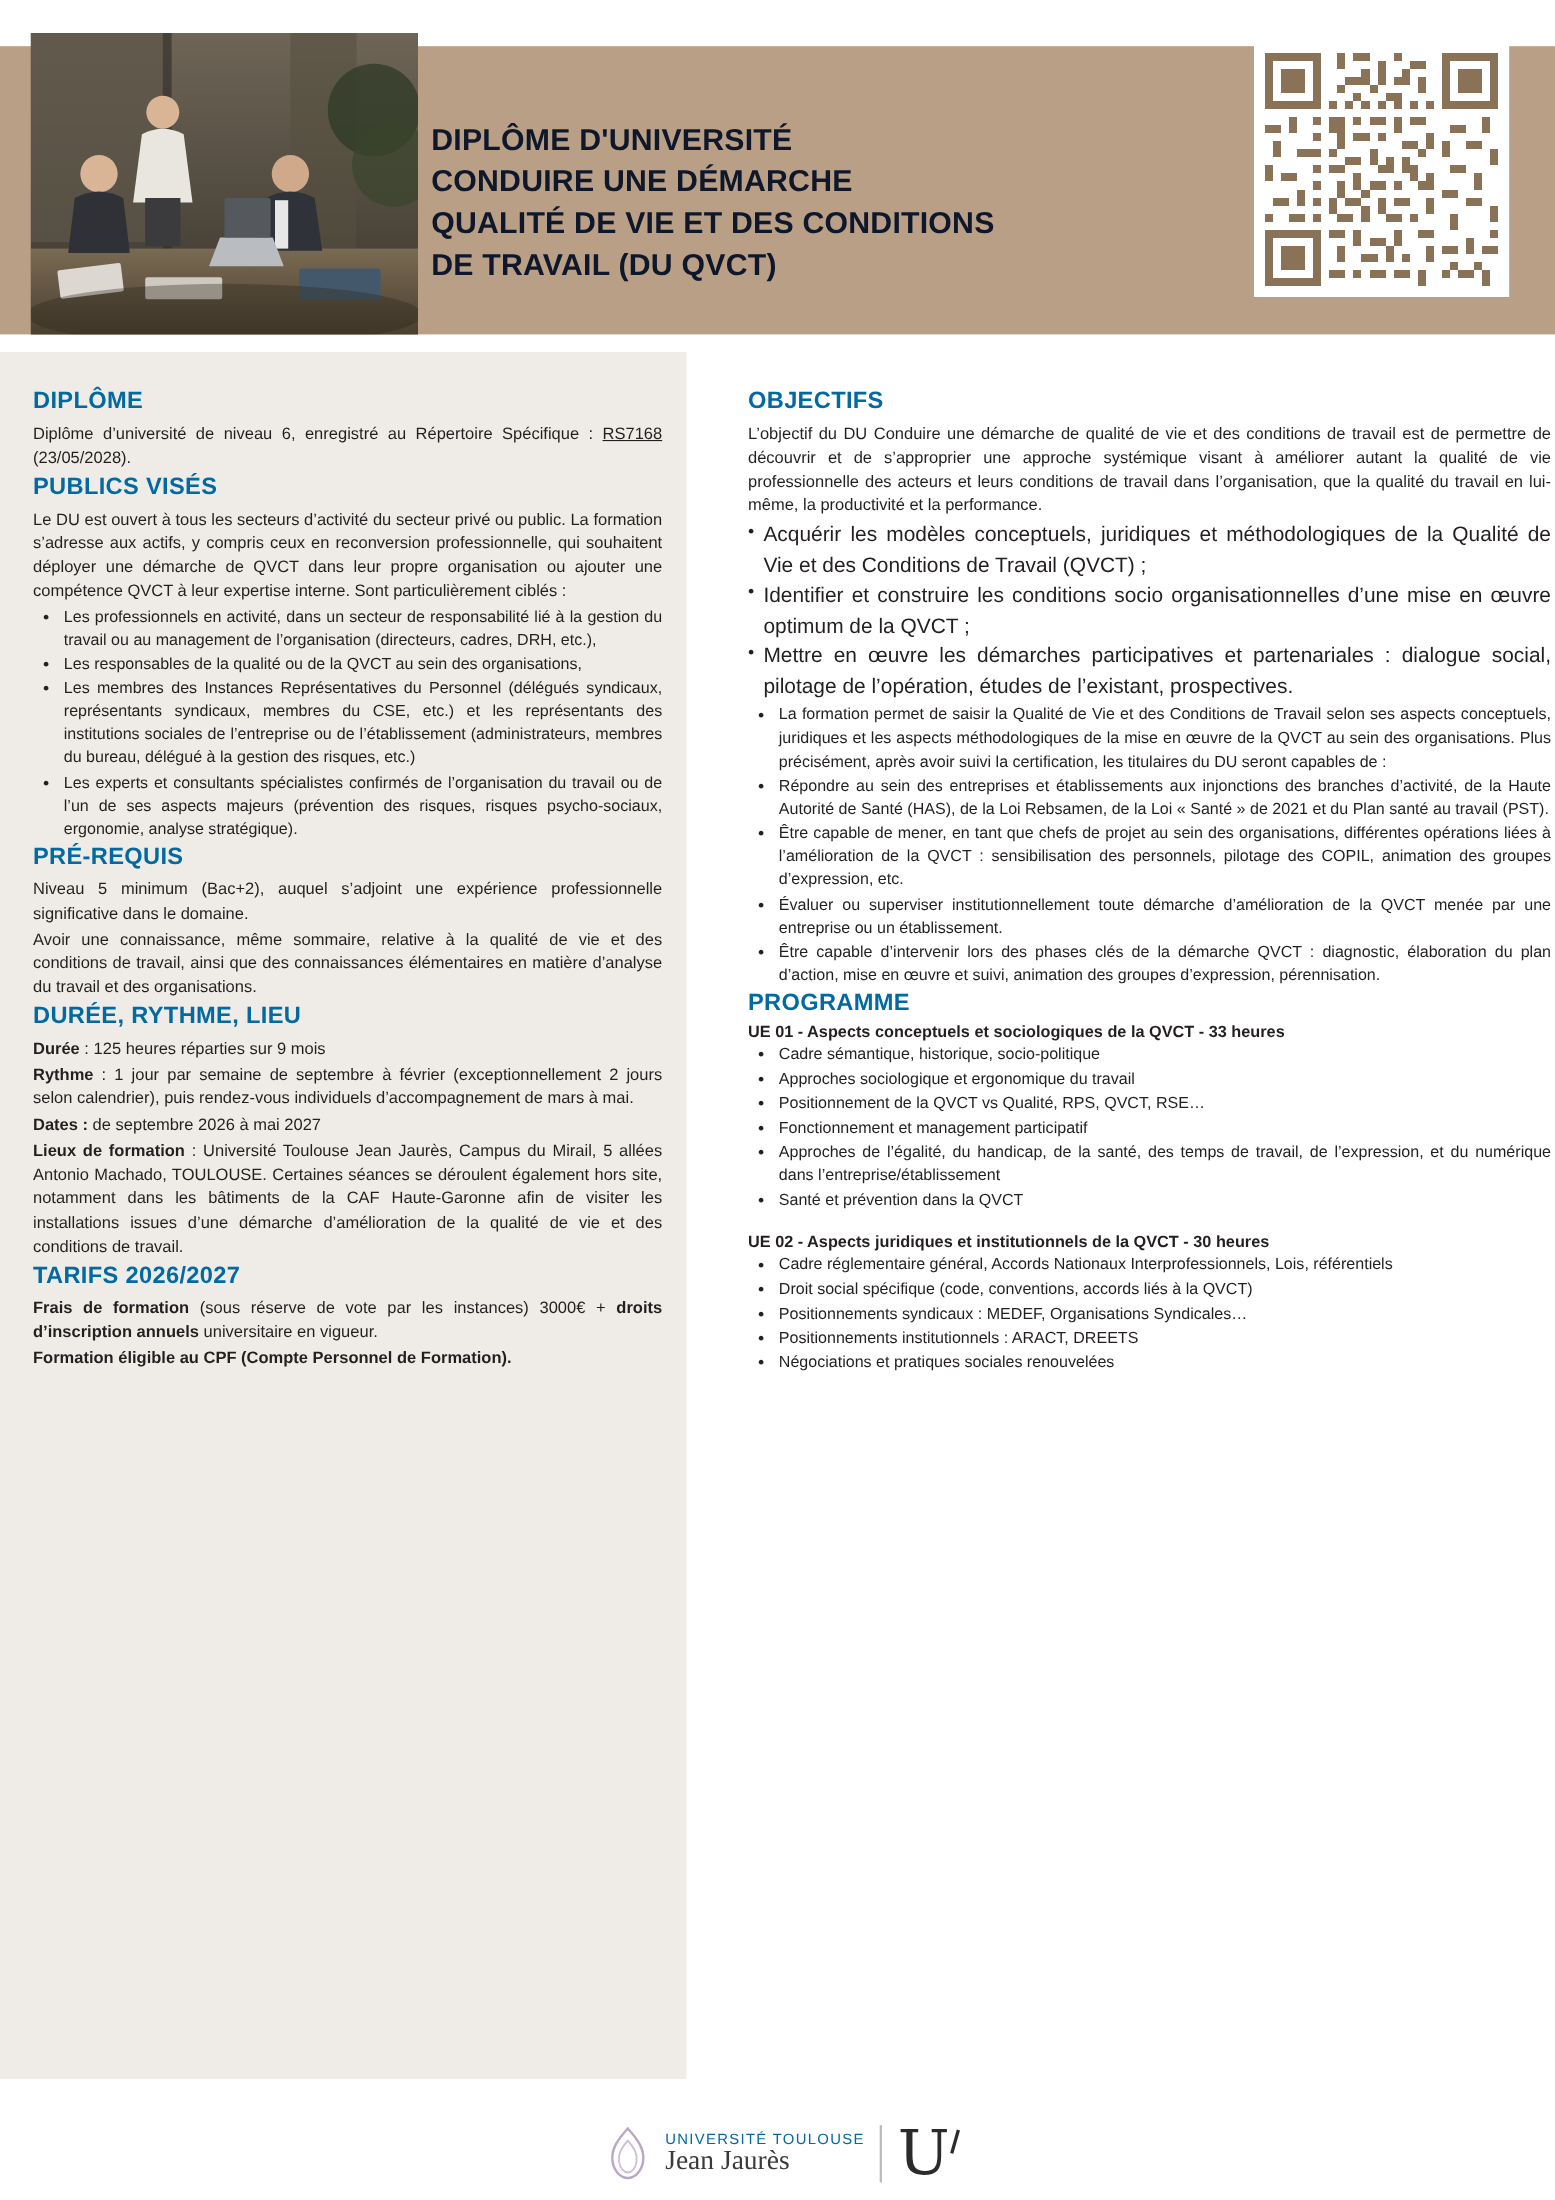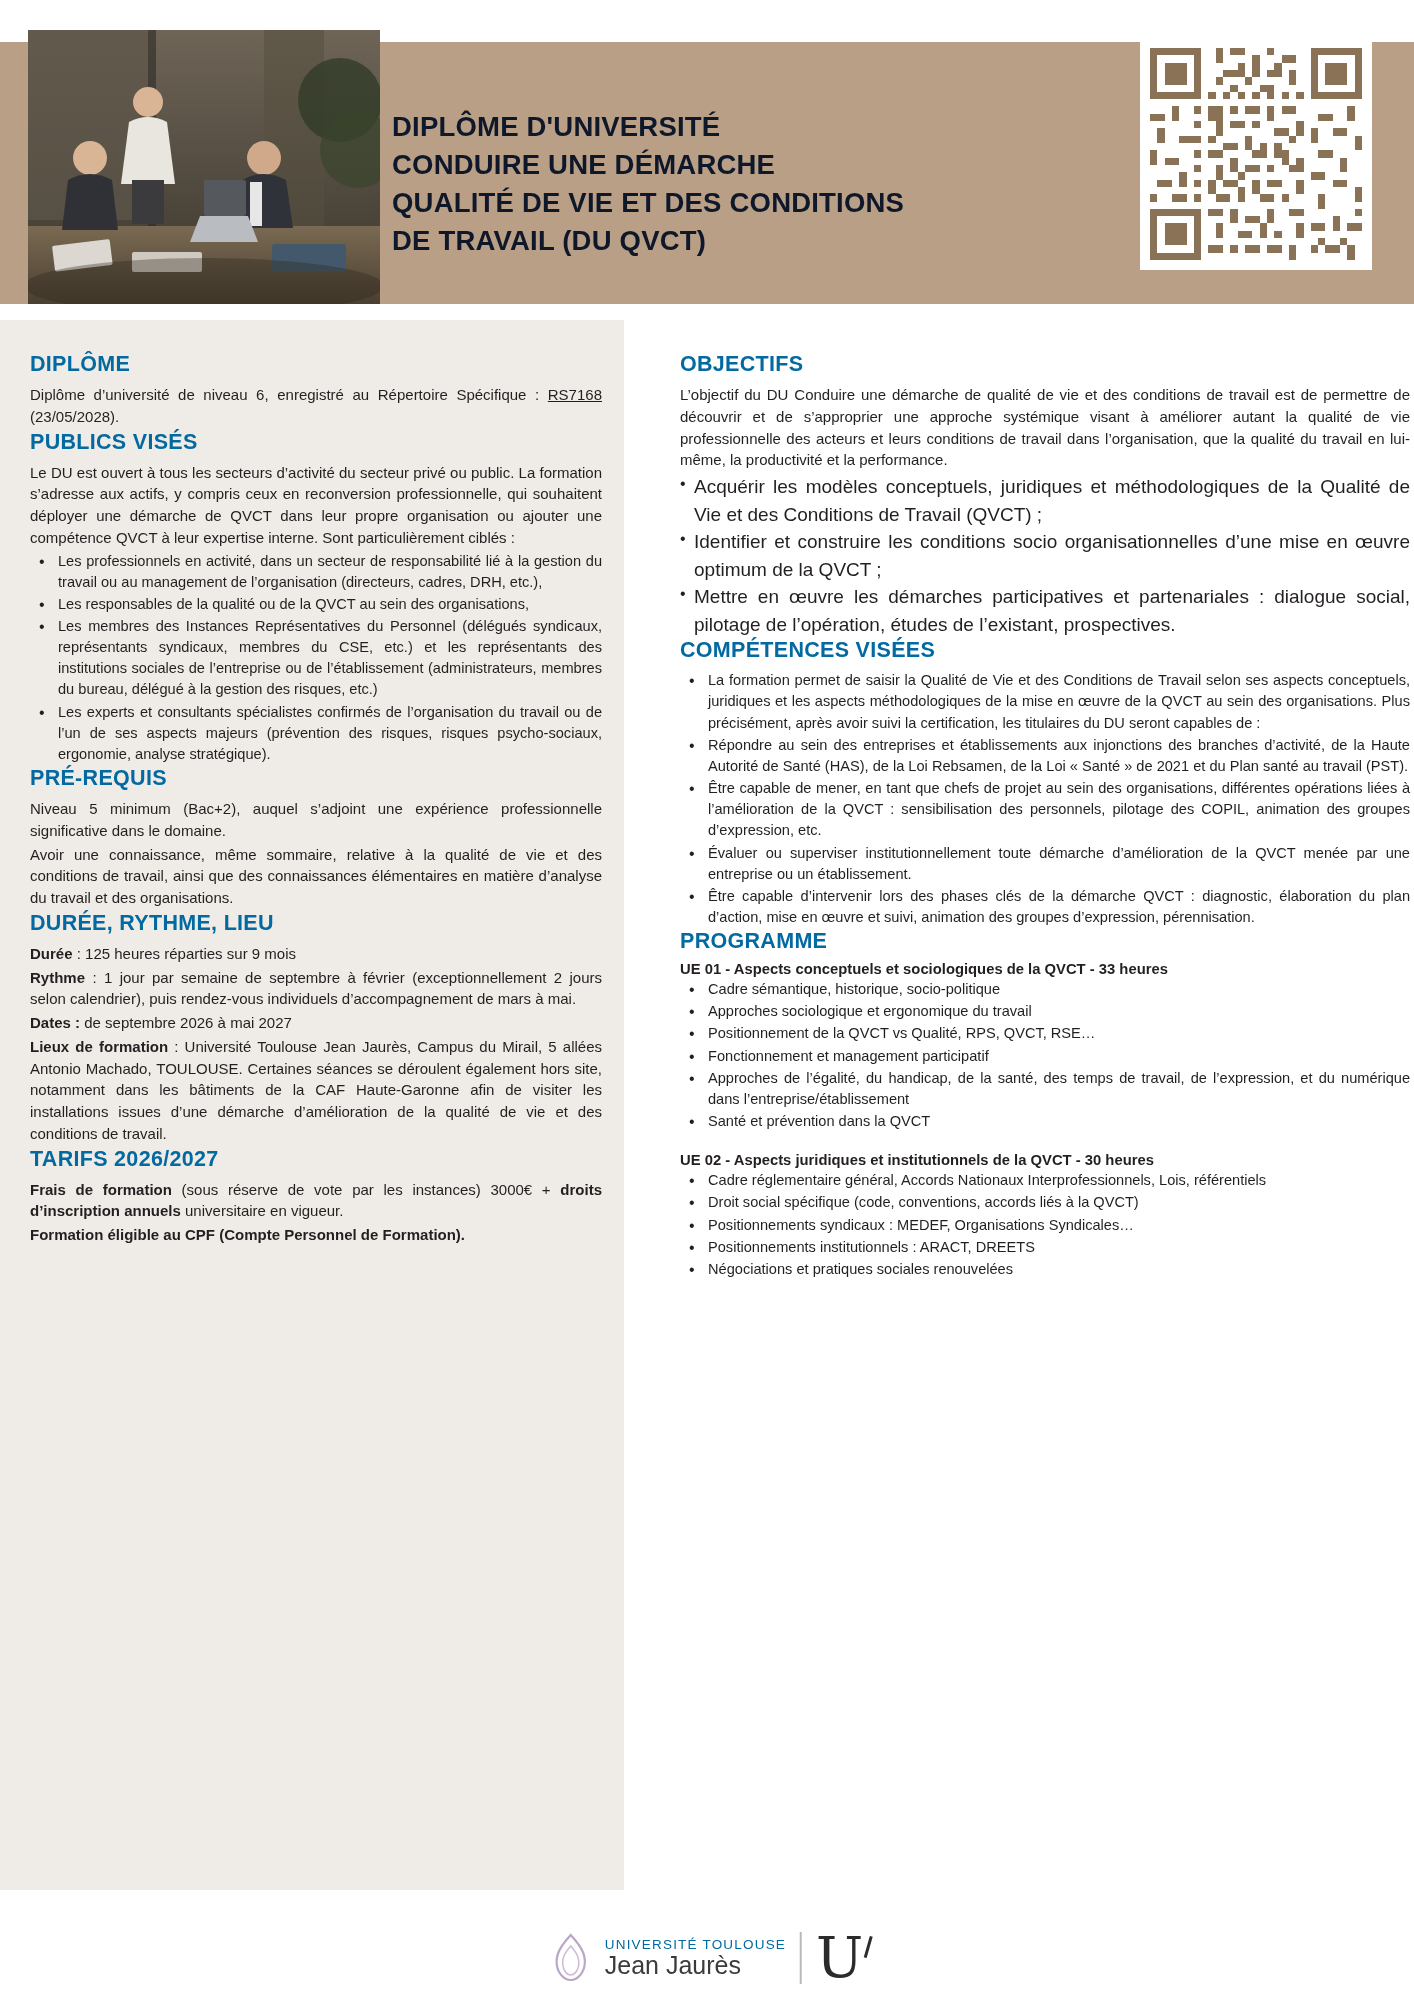--- a/index.html
+++ b/index.html
@@ -152,21 +152,21 @@
   .logo-wrap {
     position: absolute;
     left: 50%; bottom: 14px;
     transform: translateX(-50%);
     display: flex;
     align-items: center;
     gap: 14px;
   }
   .logo-text { line-height: 1.05; }
   .logo-l1 { font-size: 13.5px; letter-spacing: 1.2px; color: #0369a1; }
-  .logo-l2 { font-size: 25px; color: #3b3b3b; font-family: Liberation Sans, sans-serif; }
+  .logo-l2 { font-size: 25px; color: #3b3b3b; font-family: Liberation Serif, serif; }
   .logo-div { width: 2px; height: 52px; background: #b9b9b9; }
   .logo-u {
     font-family: "DejaVu Serif", serif;
     font-size: 56px;
     color: #2b2b2b;
     line-height: 1;
     position: relative;
   }
   .logo-u .bar {
     position: absolute;
@@ -304,21 +304,20 @@
   <div class="col-right">
 
     <h2 class="section">OBJECTIFS</h2>
     <p class="body">L’objectif du DU Conduire une démarche de qualité de vie et des conditions de travail est de permettre de découvrir et de s’approprier une approche systémique visant à améliorer autant la qualité de vie professionnelle des acteurs et leurs conditions de travail dans l’organisation, que la qualité du travail en lui-même, la productivité et la performance.</p>
     <ul class="dash-list">
       <li>Acquérir les modèles conceptuels, juridiques et méthodologiques de la Qualité de Vie  et des Conditions de Travail (QVCT) ;</li>
       <li>Identifier et construire les conditions socio organisationnelles d’une mise en œuvre optimum de la QVCT ;</li>
       <li>Mettre en œuvre les démarches participatives et partenariales : dialogue social, pilotage de l’opération, études de l’existant, prospectives.</li>
     </ul>
 
-    <h2 class="section sec-gap">COMPÉTENCES VISÉES</h2>
     <ul class="bul">
       <li>La formation permet de saisir la Qualité de Vie  et des Conditions de Travail selon ses aspects conceptuels, juridiques et les aspects méthodologiques de la mise en œuvre de la QVCT au sein des organisations. Plus précisément, après avoir suivi la certification, les titulaires du DU seront capables de :</li>
       <li>Répondre au sein des entreprises et établissements aux injonctions des branches d’activité, de la Haute Autorité de Santé (HAS), de la Loi Rebsamen, de la Loi « Santé » de 2021 et du Plan santé au travail  (PST).</li>
       <li>Être capable de mener, en tant que chefs de projet au sein des organisations, différentes opérations liées à l’amélioration de la QVCT : sensibilisation des personnels, pilotage des COPIL, animation des groupes d’expression, etc.</li>
       <li>Évaluer ou superviser institutionnellement toute démarche d’amélioration de la QVCT menée par une entreprise ou un établissement.</li>
       <li>Être capable d’intervenir lors des phases clés de la démarche QVCT : diagnostic, élaboration du plan d’action, mise en œuvre et suivi, animation des groupes d’expression, pérennisation.</li>
     </ul>
 
     <h2 class="section sec-gap">PROGRAMME</h2>
     <div class="prog-head">UE 01 - Aspects conceptuels et sociologiques de la QVCT - 33 heures</div>

